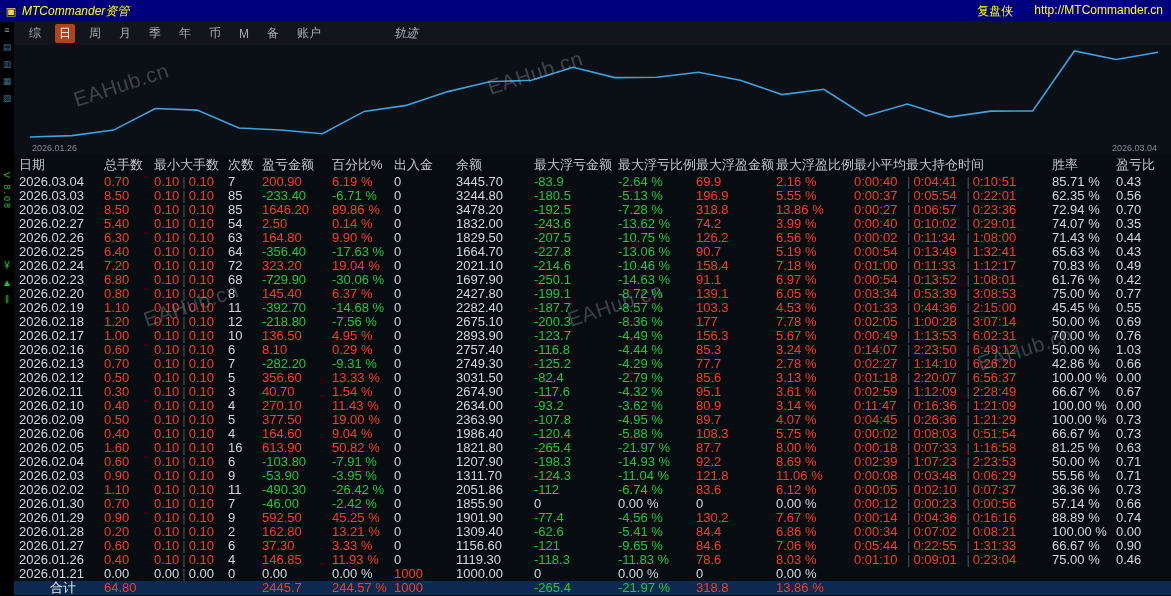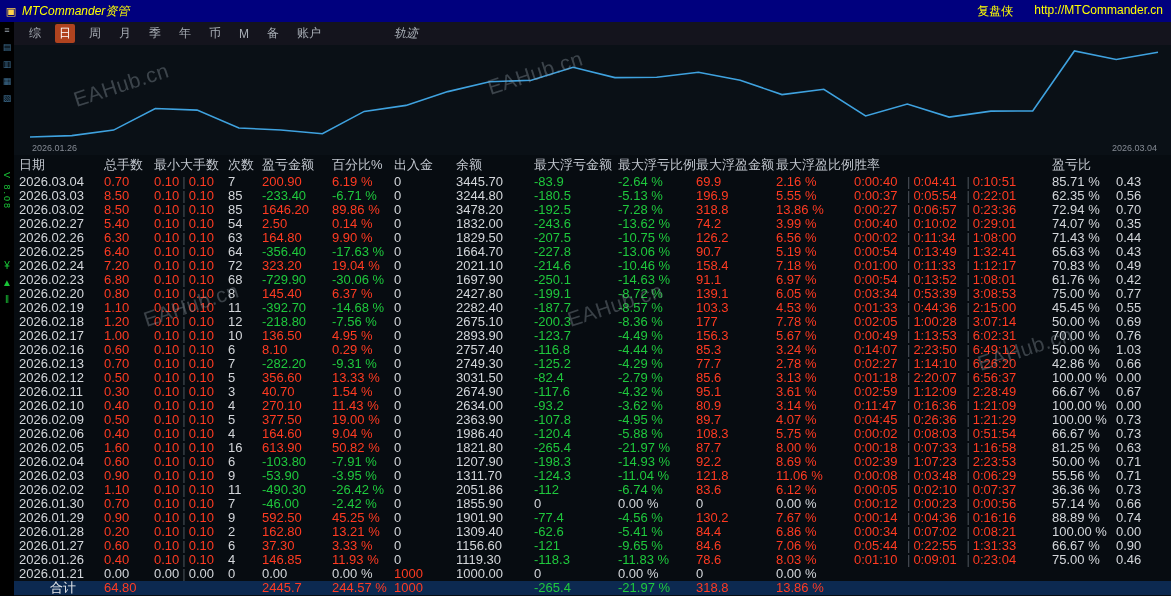--- a/index.html
+++ b/index.html
@@ -113,20 +113,21 @@
             <span>最小大手数</span>
             <span>次数</span>
             <span>盈亏金额</span>
             <span>百分比%</span>
             <span>出入金</span>
             <span>余额</span>
             <span>最大浮亏金额</span>
             <span>最大浮亏比例</span>
             <span>最大浮盈金额</span>
             <span>最大浮盈比例</span>
+            <span>最小平均最大持仓时间</span>
             <span>胜率</span>
             <span>盈亏比</span>
           </div>
         <div id="tbody">
             <div class="trow">
               <span class="c-white">2026.03.04</span>
               <span class="c-red">0.70</span>
               <span><b class="c-red">0.10</b><i class="pipe">|</i><b class="c-red">0.10</b></span>
               <span class="c-white">7</span>
               <span class="c-red">200.90</span>

